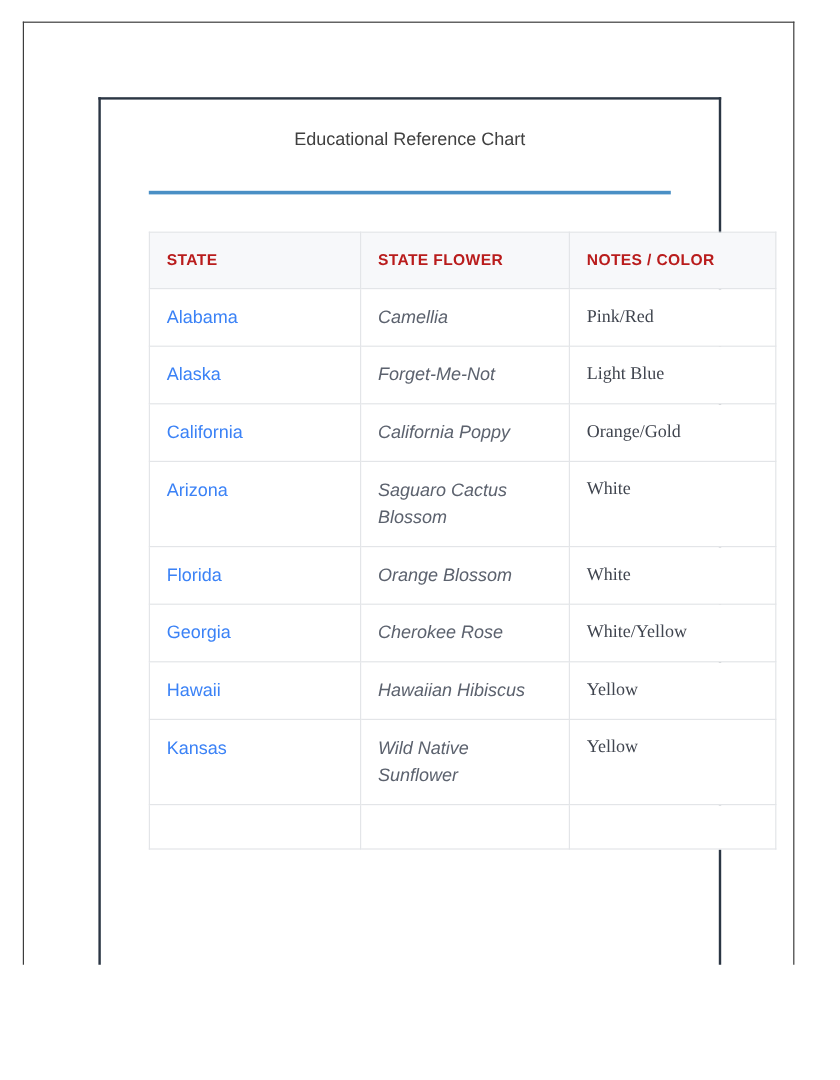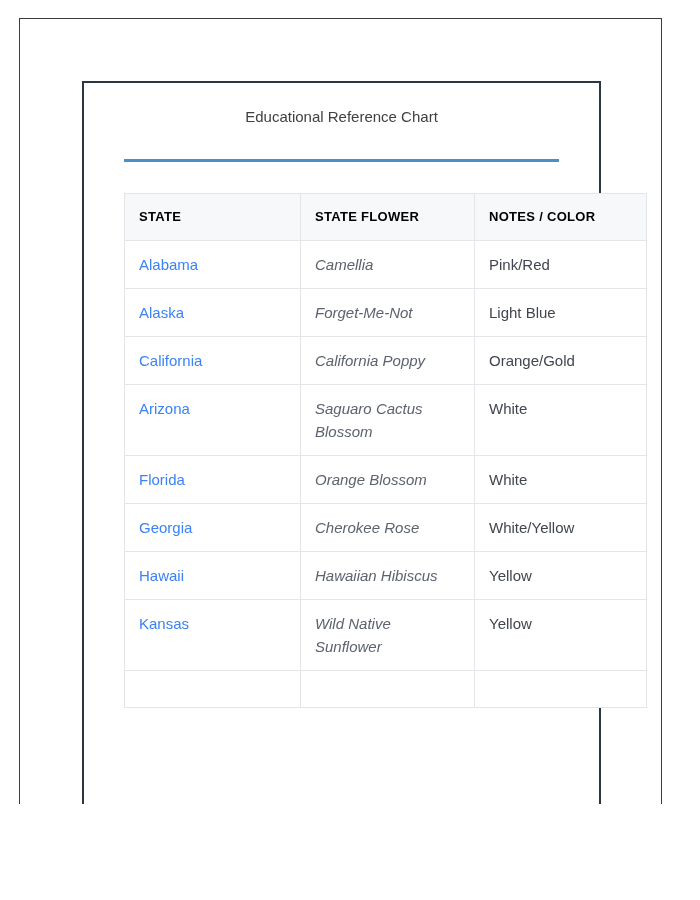--- a/index.html
+++ b/index.html
@@ -80,34 +80,34 @@
     text-align: left;
     vertical-align: top;
   }
   table.flowers th {
     background: #f7f8fa;
     padding: 15px 14px;
     font-size: 13px;
     font-weight: 700;
     line-height: 16px;
     letter-spacing: 0.3px;
-    color: #000000;
+    color: #b91c1c;
   }
   table.flowers td {
     padding: 12px 14px;
     font-size: 15px;
     line-height: 23px;
     background: #ffffff;
   }
   table.flowers th:nth-child(1), table.flowers td:nth-child(1) { width: 147px; }
   table.flowers th:nth-child(2), table.flowers td:nth-child(2) { width: 145px; }
   table.flowers th:nth-child(3), table.flowers td:nth-child(3) { width: 143px; }
   td.cell-state  { font-weight: 400; color: #3b82f6; }
   td.cell-flower { font-style: italic; color: #5c626e; }
-  td.cell-notes  { color: #40454f; }
+  td.cell-notes  { color: #40454f; font-family: Liberation Serif, serif; }
   tr.partial-row td { height: 36px; padding: 0 14px; }
 </style>
 </head>
 <body>
 
 <div class="viewport">
   <div class="clip">
     <div class="outer-frame">
       <div class="card">
         <p class="subtitle">Educational Reference Chart</p>

